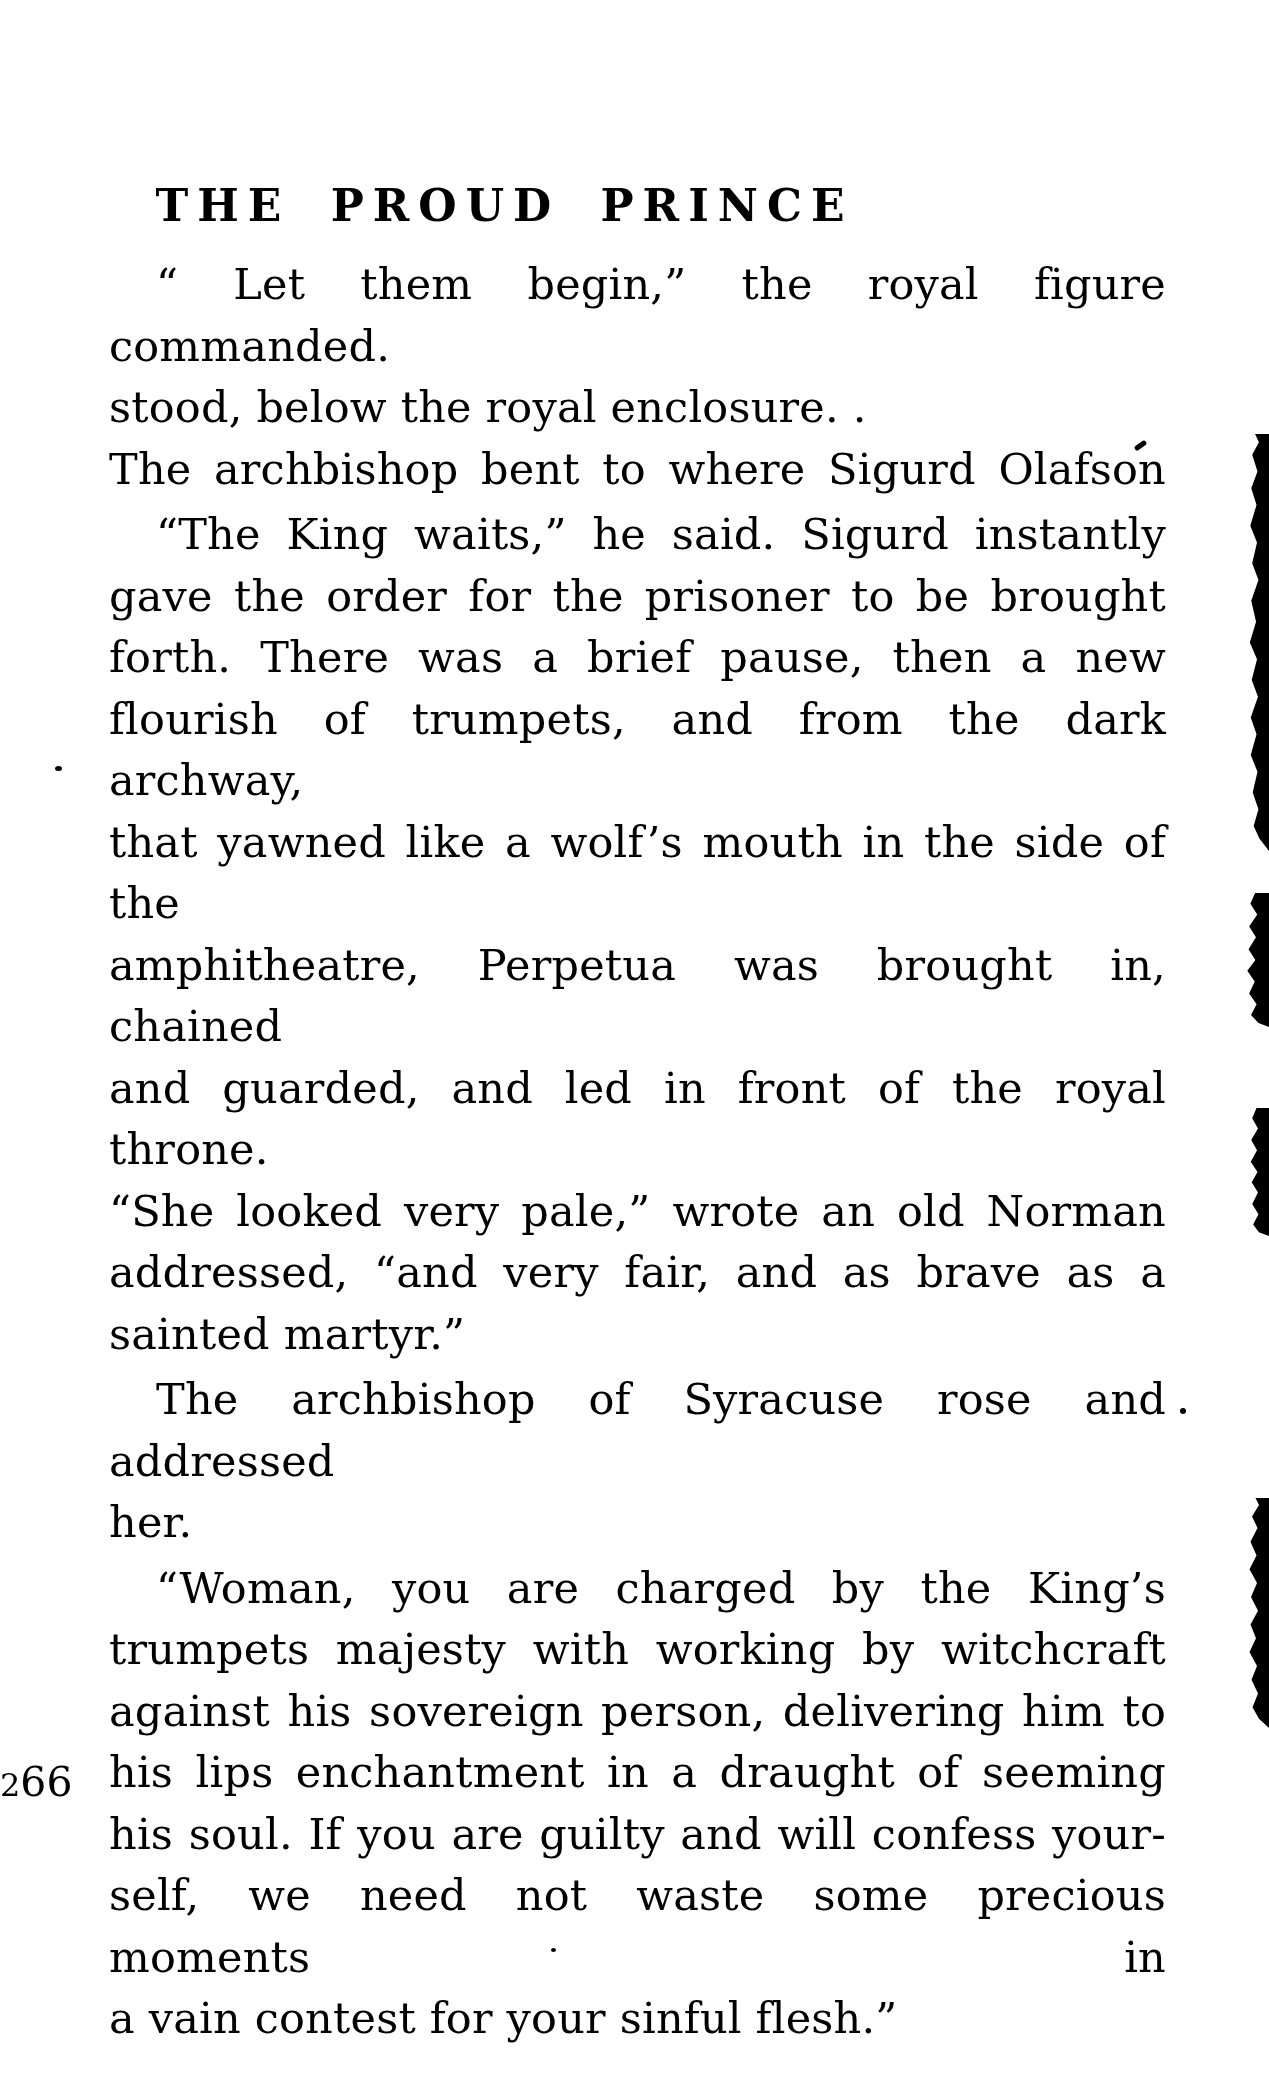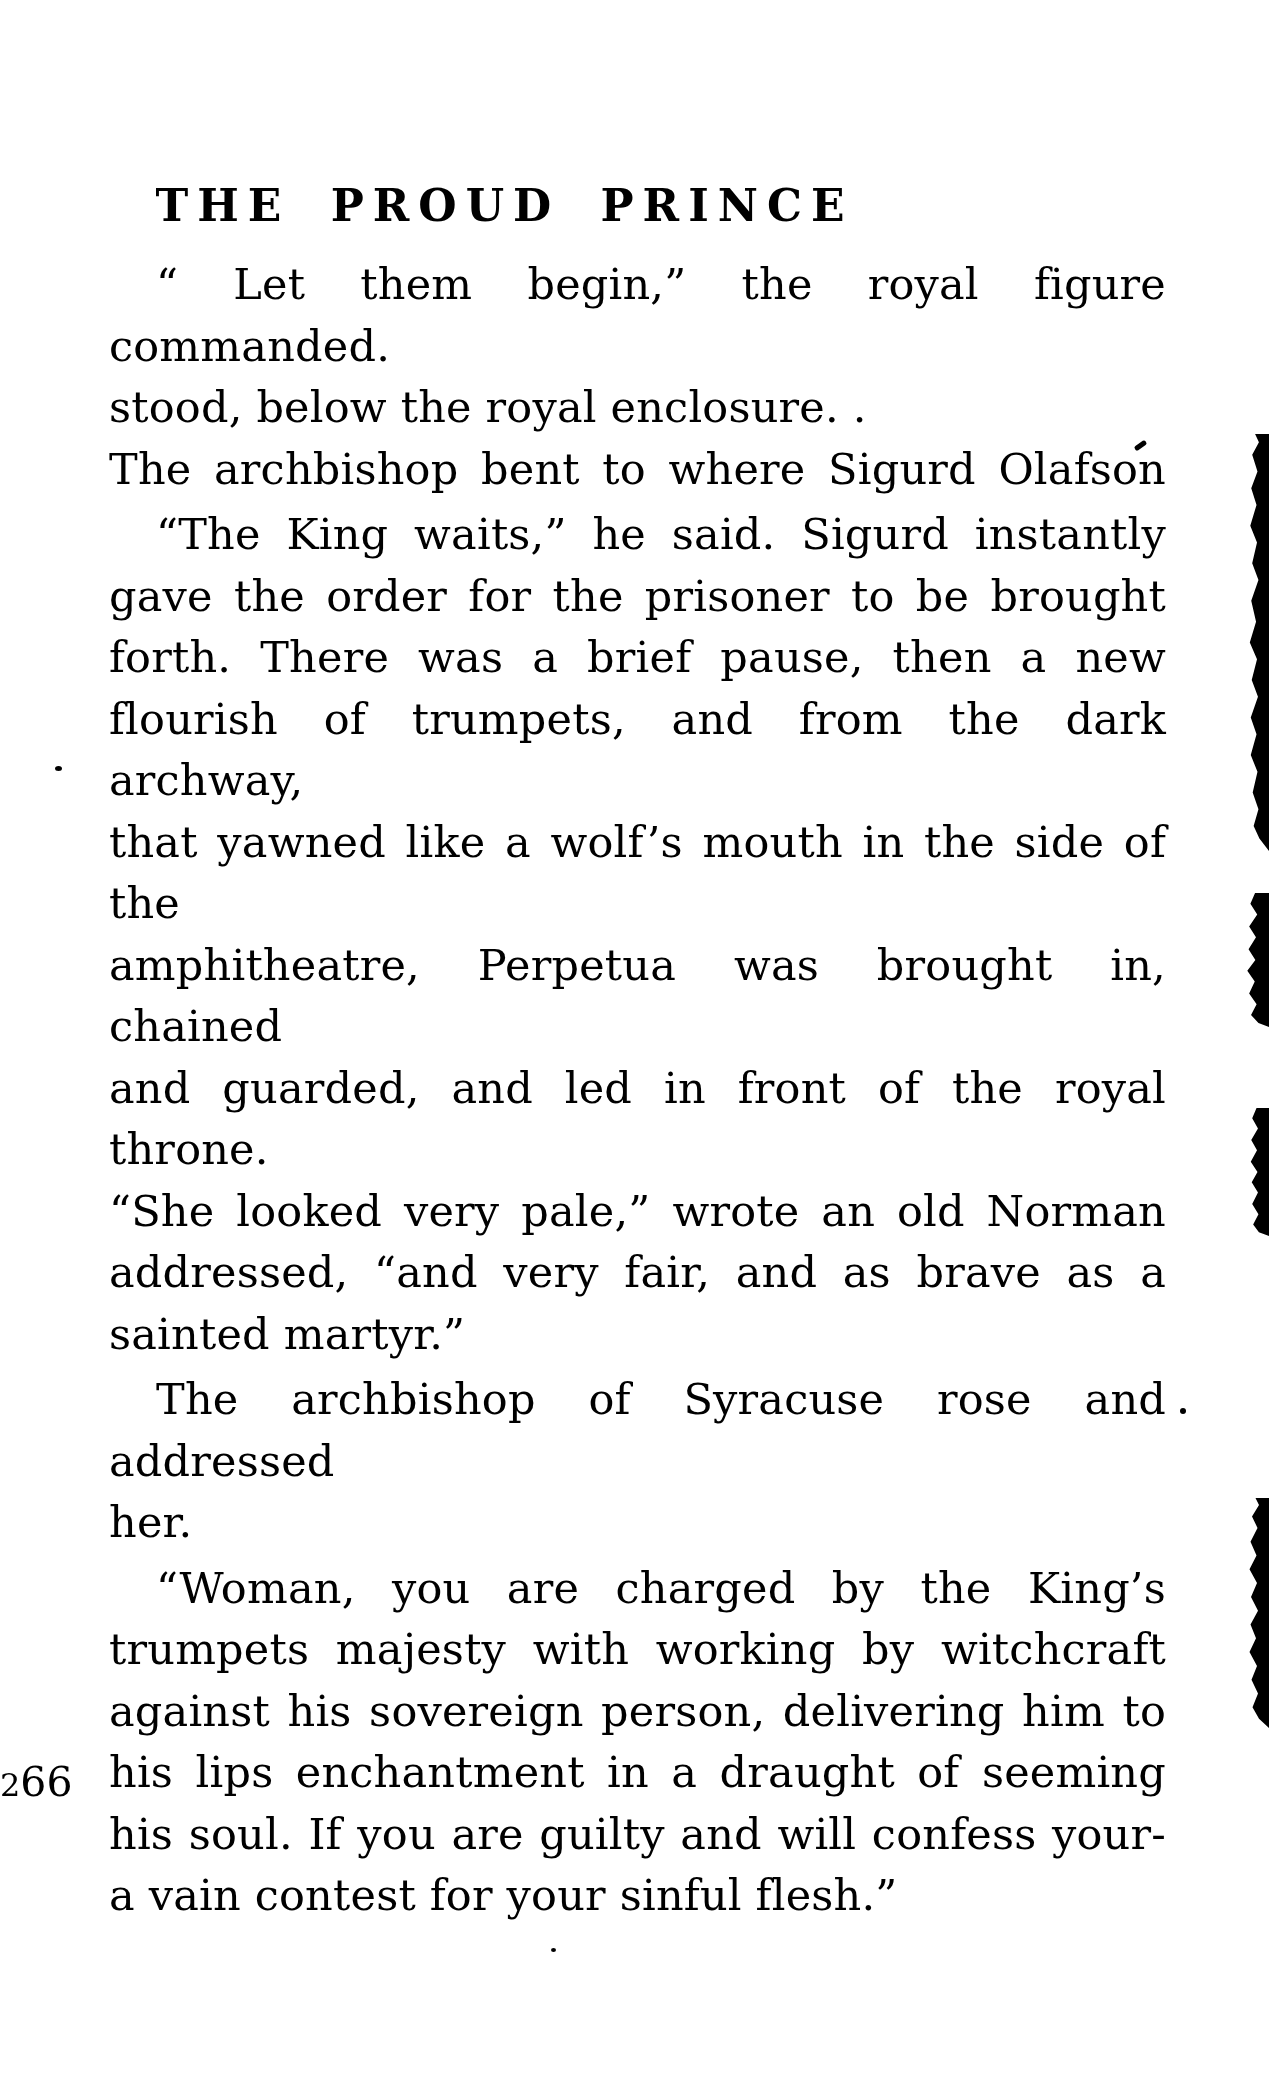--- a/index.html
+++ b/index.html
@@ -97,20 +97,21 @@
       <div class="para">
         <div class="line full indent">The archbishop of Syracuse rose and addressed</div>
         <div class="line">her.</div>
       </div>
       <div class="para">
         <div class="line full indent">“Woman, you are charged by the King’s</div>
         <div class="line full">trumpets majesty with working by witchcraft</div>
         <div class="line full">against his sovereign person, delivering him to</div>
         <div class="line full">his lips enchantment in a draught of seeming</div>
         <div class="line full">his soul.  If you are guilty and will confess your-</div>
+        <div class="line full">self, we need not waste some precious moments in</div>
         <div class="line">a vain contest for your sinful flesh.”</div>
       </div>
     </div>
 
   <div class="page-number">266</div>
 
   <div class="ink" id="ink1"></div>
   <div class="ink" id="ink2"></div>
   <div class="ink" id="ink3"></div>
   <div class="ink" id="ink4"></div>

